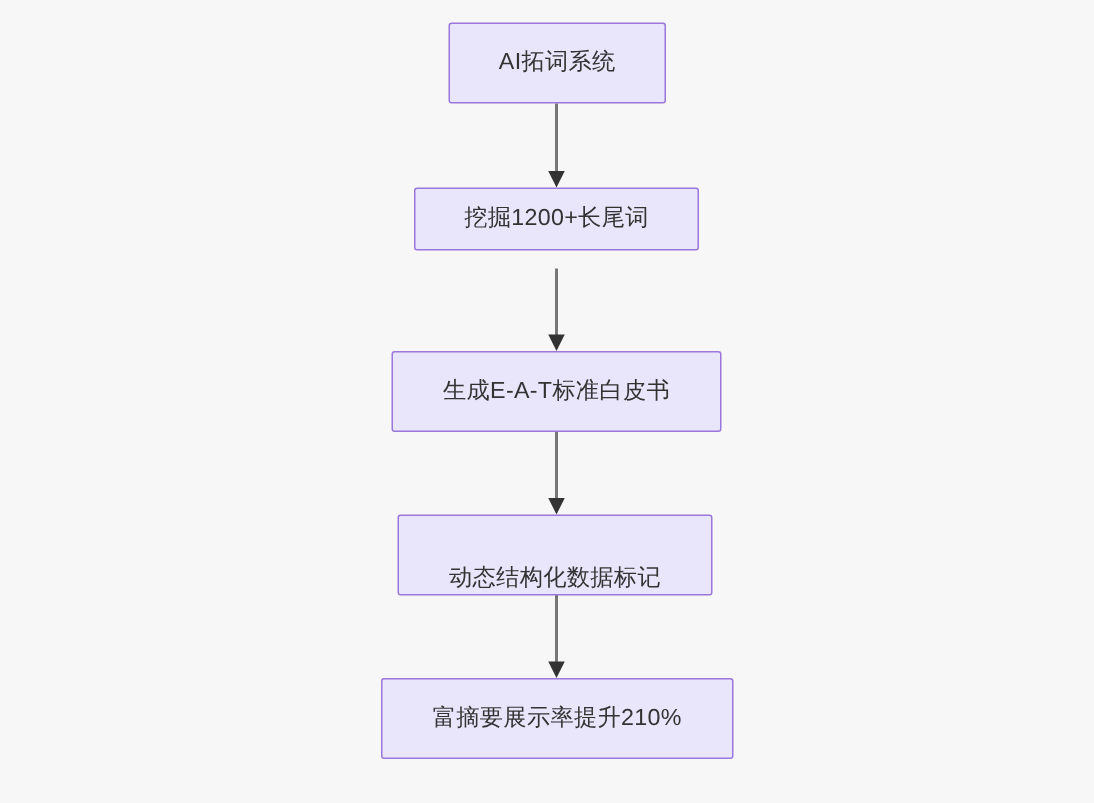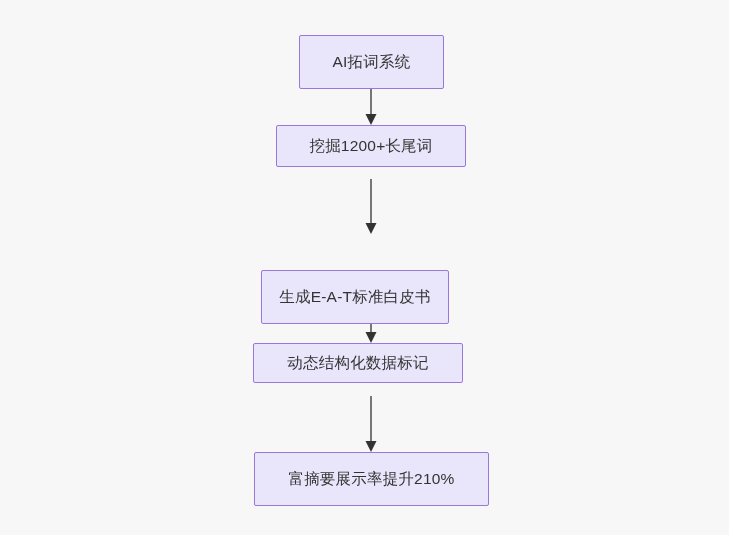--- a/index.html
+++ b/index.html
@@ -73,33 +73,33 @@
       <polygon points="20,55 14.5,44 25.5,44" fill="#333333"></polygon>
     </svg>
   </div>
   <div class="edge">
     <svg width="40" height="80" style="left:351px; top:396px;">
       <line x1="20" y1="0" x2="20" y2="48" stroke="#777777" stroke-width="2"></line>
       <polygon points="20,56 14.5,45 25.5,45" fill="#333333"></polygon>
     </svg>
   </div>
 
-  <div class="node" style="left:299px; top:15px; width:145px; height:54px;margin-top:20px;">
+  <div class="node" style="left:299px; top:15px; width:145px; height:54px;">
     <span class="node-label">AI拓词系统</span>
   </div>
 
   <div class="node" style="left:276px; top:125px; width:190px; height:42px;">
     <span class="node-label">挖掘1200+长尾词</span>
   </div>
 
-  <div class="node" style="left:261px; top:234px; width:188px; height:54px;margin-top:36px;">
+  <div class="node" style="left:261px; top:234px; width:220px; height:54px;">
     <span class="node-label">生成E-A-T标准白皮书</span>
   </div>
 
-  <div class="node" style="left:253px; top:343px; width:210px; height:40px;">
+  <div class="node" style="left:265px; top:343px; width:210px; height:54px;align-items:flex-end;">
     <span class="node-label">动态结构化数据标记</span>
   </div>
 
   <div class="node" style="left:254px; top:452px; width:235px; height:54px;">
     <span class="node-label">富摘要展示率提升210%</span>
   </div>
 
 </div>
 
 </body></html>

